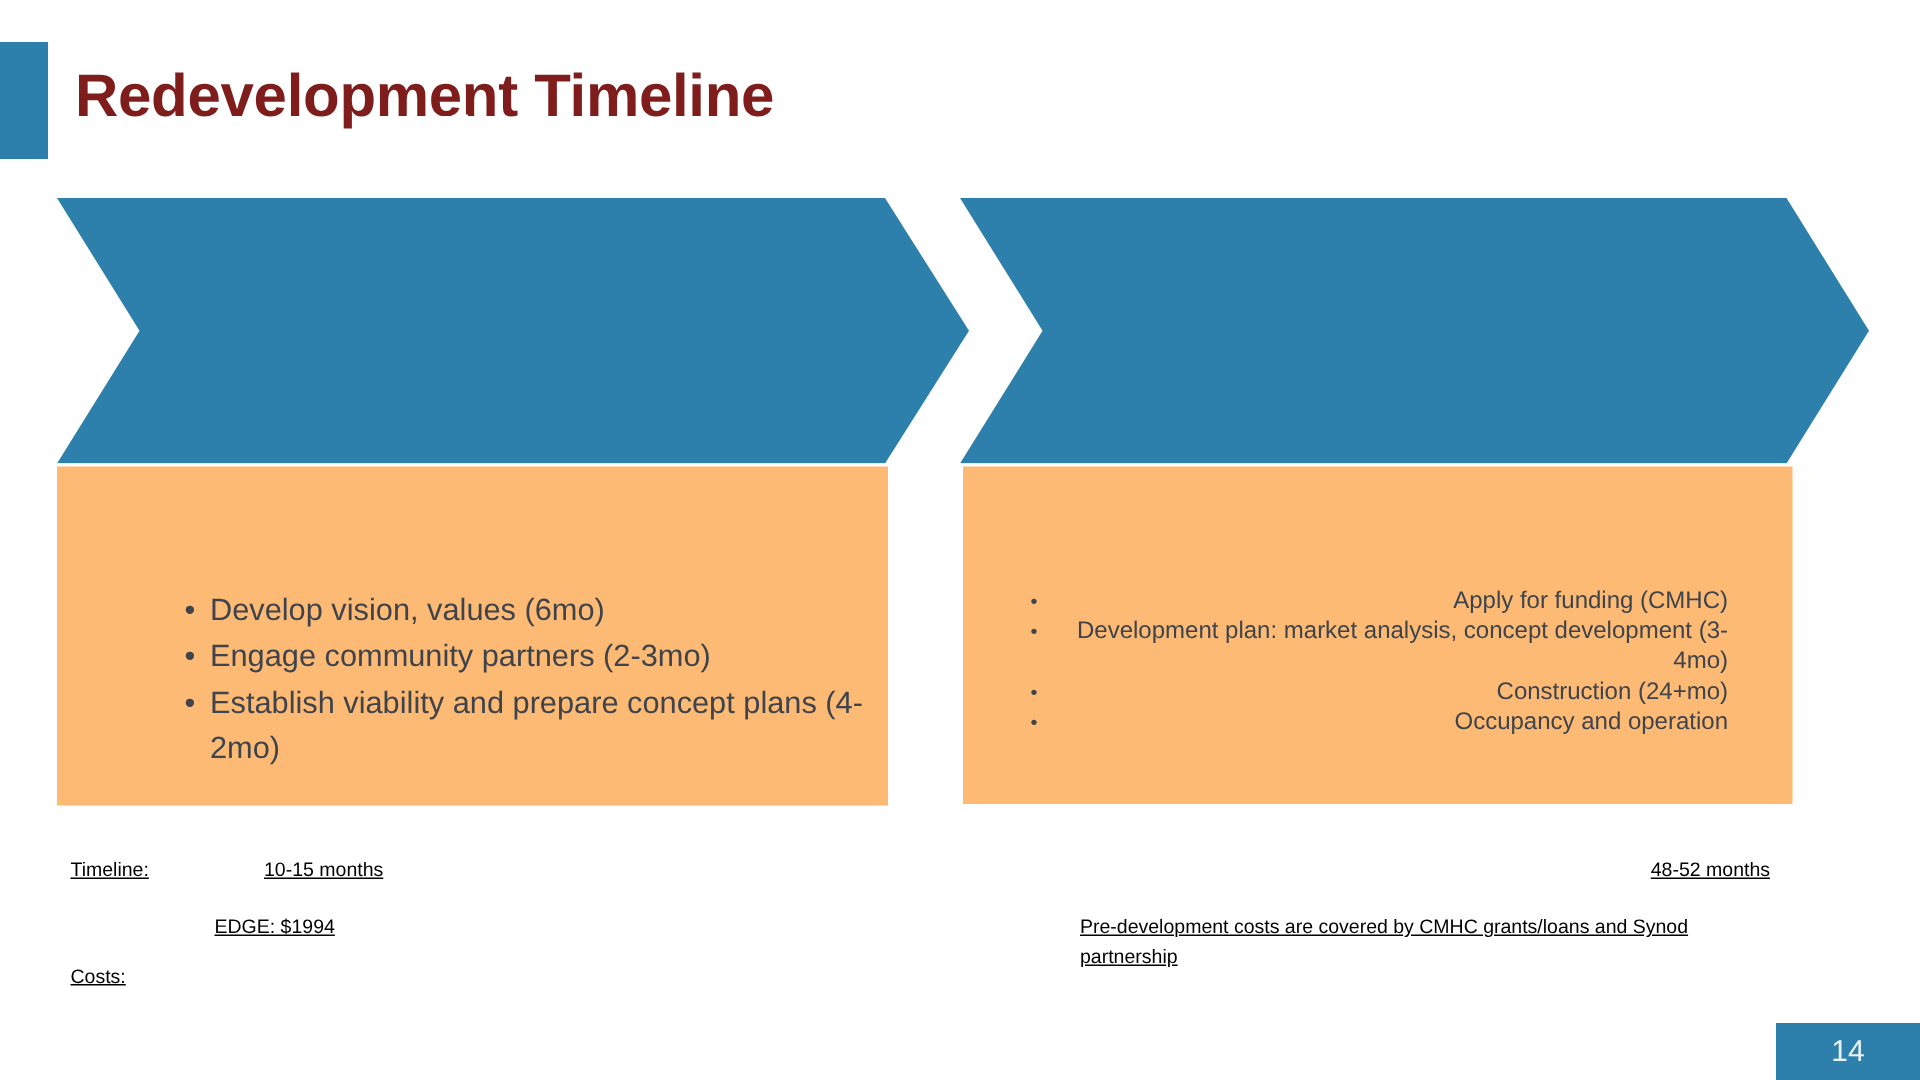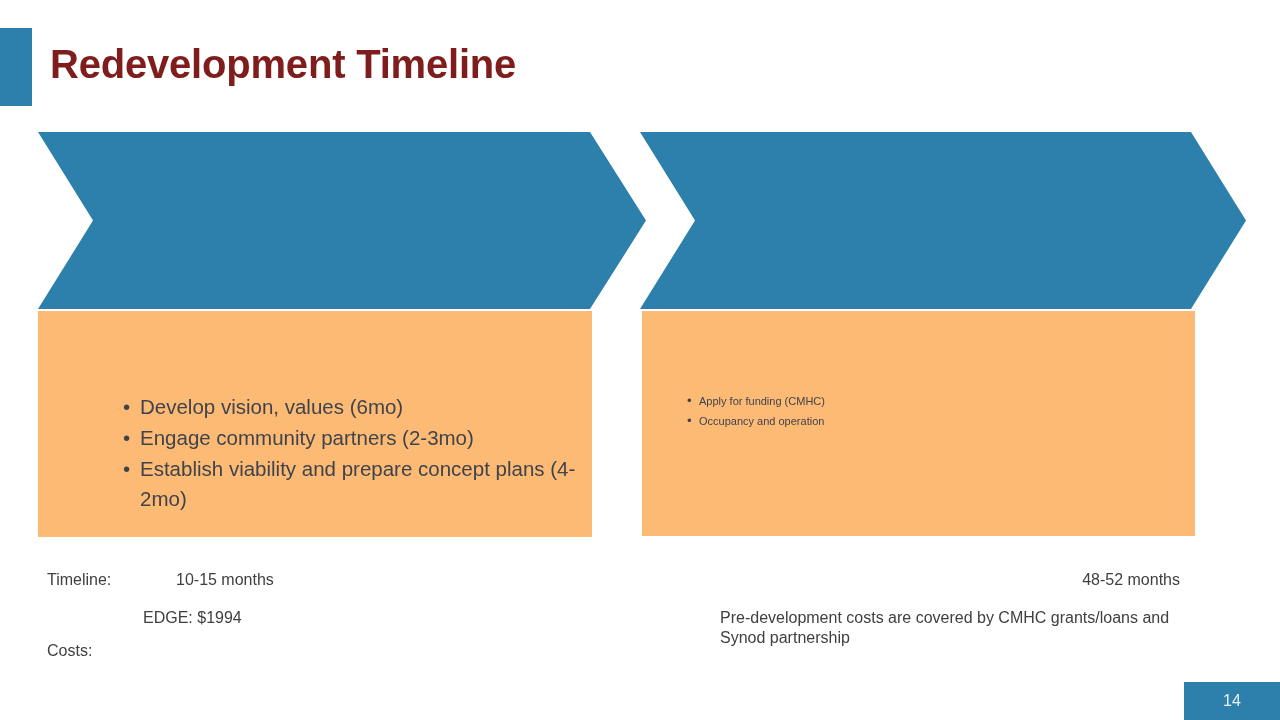--- a/index.html
+++ b/index.html
@@ -130,51 +130,53 @@
   #list-1 .bullet-item::before { font-size: 20.5px; }
 
   
   #list-2 {
     position: absolute;
     left: 45px;
     top: 80px;
     width: 465px;
   }
   #list-2 .bullet-item {
-    font-size: 11px;
+    font-size: 16px;
     line-height: 20.2px;
     padding-left: 12px;
+    text-align: right;
   }
   #list-2 .bullet-item::before { font-size: 13.3px; }
 
   
   .foot {
     position: absolute;
-    color: #404040;
-    font-size: 16px;
+    color: #000000;
+    font-size: 13px;
     line-height: 20px;
+    text-decoration: underline;
   }
   #foot-timeline-label { left: 47px; top: 570px; }
   #foot-timeline-value { left: 143px; top: 570px; margin-left: 33px; }
   #foot-costs-label    { left: 47px; top: 608px; margin-top: 33px; }
   #foot-costs-value    { left: 143px; top: 608px; }
 
   #foot-p2-timeline { left: 720px; top: 570px; width: 460px; text-align: right; }
   #foot-p2-costs    { left: 720px; top: 608px; width: 452px; }
 
   
   .page-number {
     position: absolute;
     left: 1184px;
     top: 682px;
     width: 96px;
     height: 38px;
     background: #2E80AC;
     color: #E8F1F6;
-    font-size: 16px;
+    font-size: 20px;
     display: flex;
     align-items: center;
     justify-content: center;
   }
 </style>
 </head>
 <body>
 
 <div class="slide">
 
@@ -191,20 +193,22 @@
     <ul class="bullet-list" id="list-1">
       <li class="bullet-item">Develop vision, values (6mo)</li>
       <li class="bullet-item">Engage community partners (2-3mo)</li>
       <li class="bullet-item">Establish viability and prepare concept plans (4-2mo)</li>
     </ul>
   </div>
 
   <div class="panel" id="panel-2">
     <ul class="bullet-list" id="list-2">
       <li class="bullet-item">Apply for funding (CMHC)</li>
+      <li class="bullet-item">Development plan: market analysis, concept development (3-4mo)</li>
+      <li class="bullet-item">Construction (24+mo)</li>
       <li class="bullet-item">Occupancy and operation</li>
     </ul>
   </div>
 
   <div class="foot" id="foot-timeline-label">Timeline:</div>
   <div class="foot" id="foot-timeline-value">10-15 months</div>
   <div class="foot" id="foot-costs-label">Costs:</div>
   <div class="foot" id="foot-costs-value">EDGE: $1994</div>
 
   <div class="foot" id="foot-p2-timeline"> 48-52 months</div>

